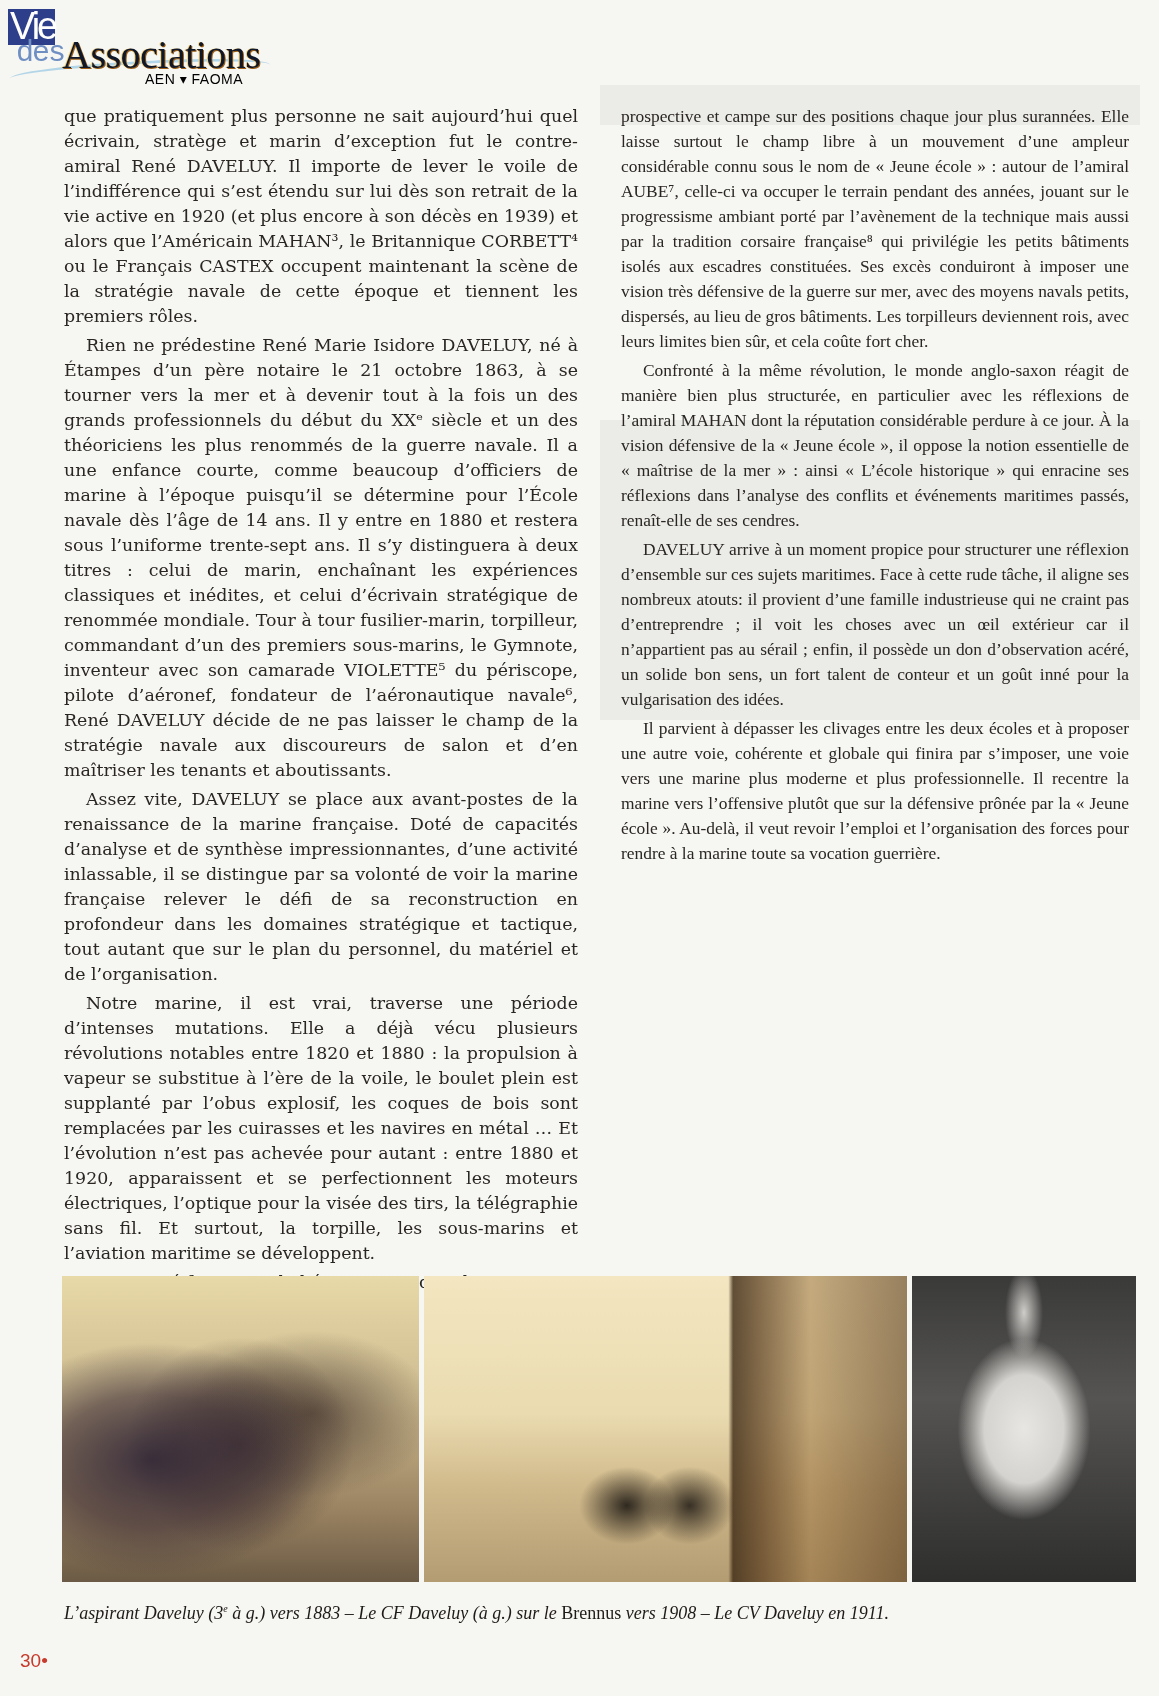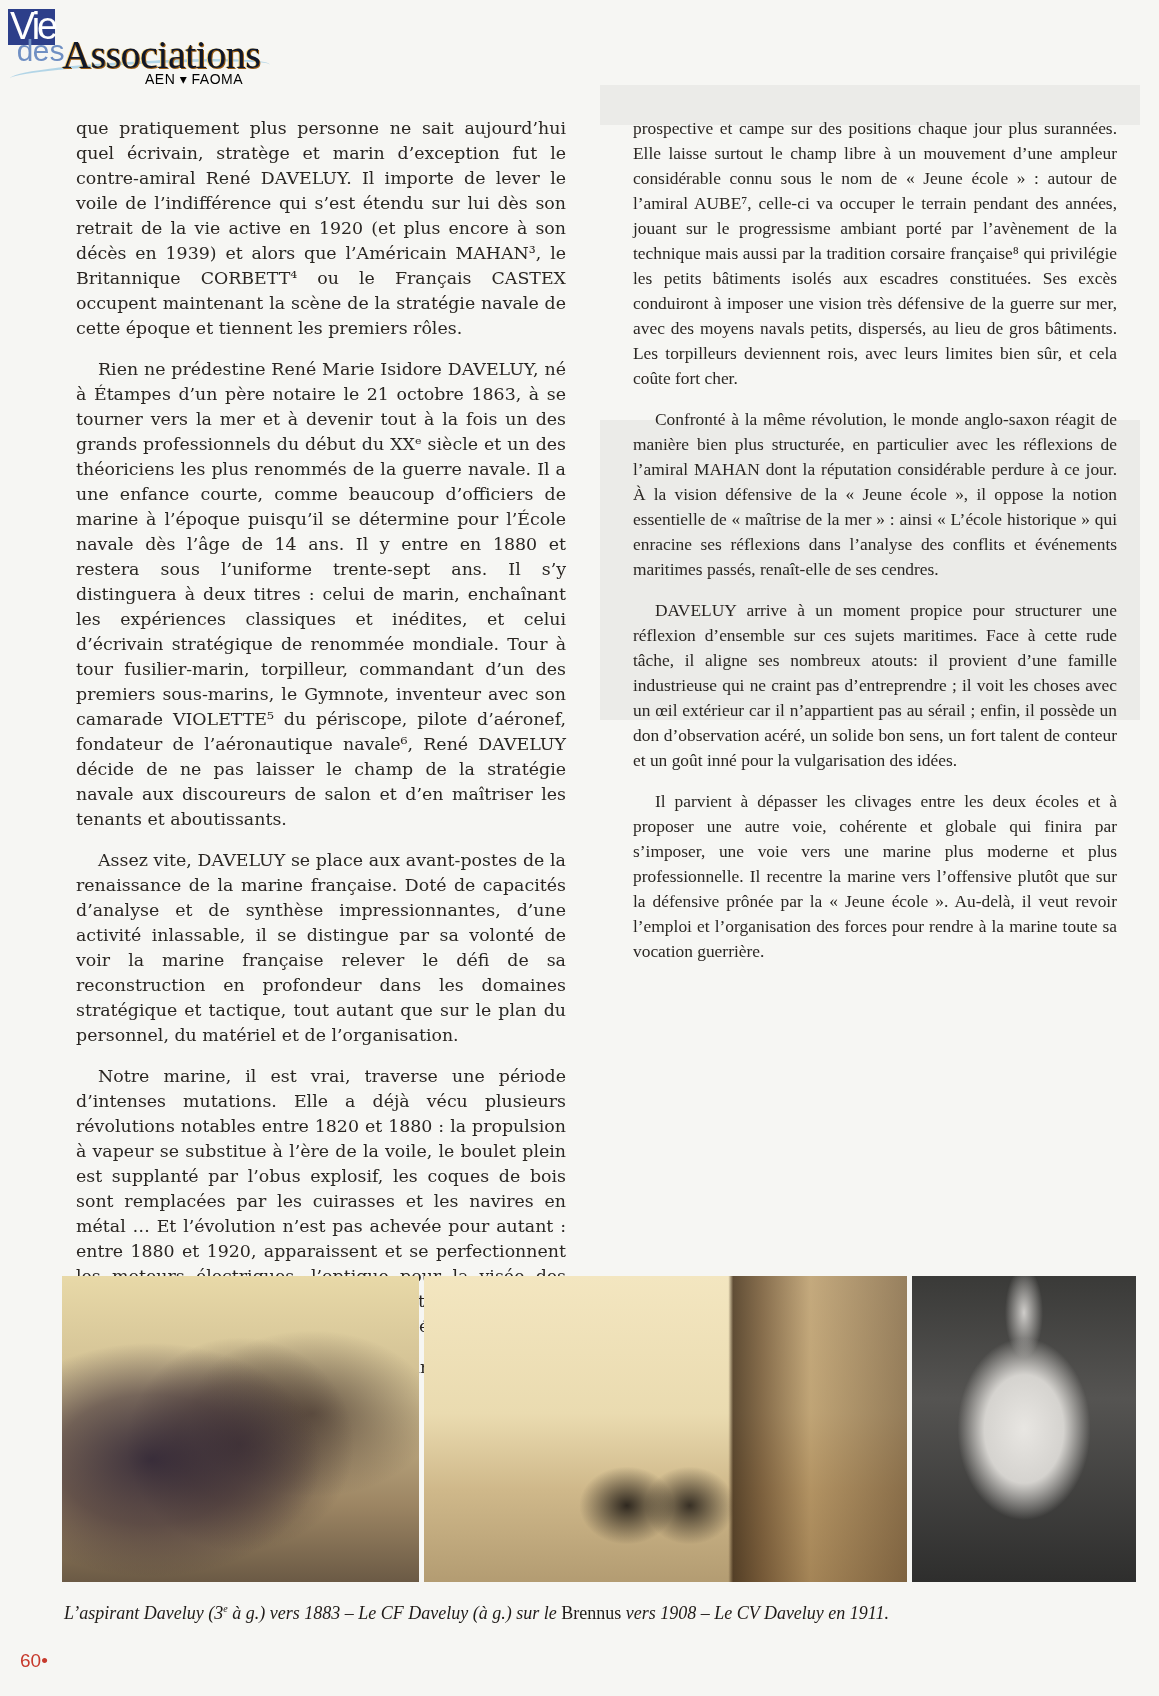--- a/index.html
+++ b/index.html
@@ -44,21 +44,21 @@
     font-family:"Liberation Sans", sans-serif; font-size:14px; color:#000000;
     letter-spacing:0.5px;
   }
   .col {
     position:absolute; top:100px;
     font-size:17.4px; line-height:25px; text-align:justify;
     hyphens:manual;
   }
   .col-left { left:60px; width:522px; }
   .col-right { left:617px; width:516px;font-family:Liberation Serif, serif; }
-  .col p { margin:16px; text-indent:0; }
+  .col p { margin:4px; text-indent:0; }
   .col p.indent { text-indent:22px; }
   sup { font-size:10px; line-height:0; vertical-align:super; }
   .photos { position:absolute; top:1276px; left:62px; height:306px; width:1074px; }
   .photo { position:absolute; top:0; height:306px; overflow:hidden; }
   .photo-1 {
     left:0; width:357px;
     background:
       radial-gradient(ellipse at 25% 60%, rgba(40,30,50,0.85) 0%, rgba(60,45,55,0.6) 25%, transparent 45%),
       radial-gradient(ellipse at 50% 55%, rgba(50,40,45,0.8) 0%, rgba(70,55,50,0.5) 25%, transparent 45%),
       radial-gradient(ellipse at 70% 45%, rgba(60,45,40,0.7) 0%, transparent 35%),
@@ -124,13 +124,13 @@
 <div class="photos">
   <div class="photo photo-1" title="L'aspirant Daveluy with three fellow cadets, sepia group portrait"></div>
   <div class="photo photo-2" title="Two officers walking on the deck of the Brennus, sepia"></div>
   <div class="photo photo-3" title="Daveluy standing in white uniform and cap, black and white"></div>
 </div>
 
 <div class="caption">
   <span>L’aspirant Daveluy (3</span><sup>e</sup><span> à g.) vers 1883 – Le CF Daveluy (à g.) sur le </span><span class="roman">Brennus</span><span> vers 1908 – Le CV Daveluy en 1911.</span>
 </div>
 
-<div class="folio">60•</div>
+<div class="folio">30•</div>
 
 </body></html>

